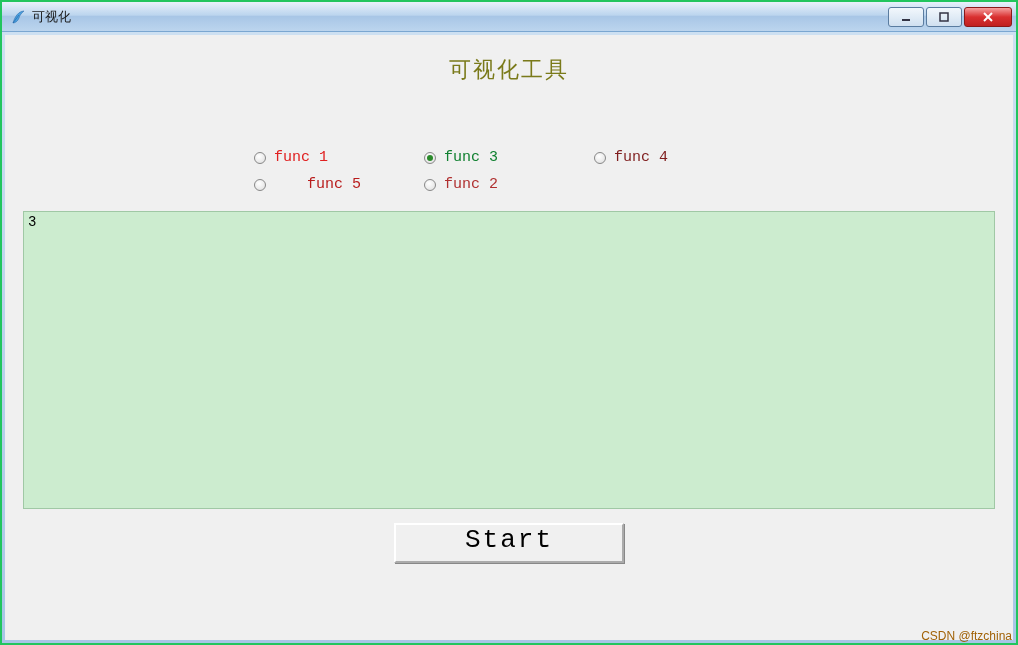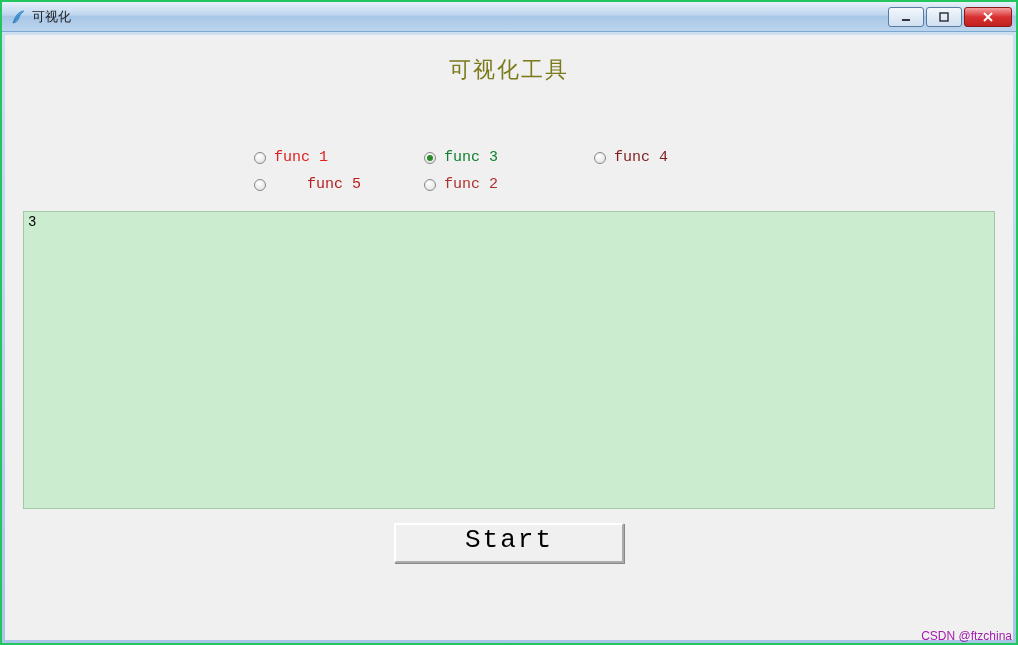--- a/index.html
+++ b/index.html
@@ -148,21 +148,21 @@
       letter-spacing: 2px;
       display: flex;
       justify-content: center;
       box-shadow: 1px 1px 0 #888;
     }
     .watermark {
       position: absolute;
       right: 6px;
       bottom: 2px;
       font-size: 12px;
-      color: #a21caf;
+      color: #a16207;
       font-family: Arial, sans-serif;
       pointer-events: none;
     }
     
     .client-inner::-webkit-scrollbar { width: 17px; }
     .client-inner::-webkit-scrollbar-track { background: #f0f0f0; border-left: 1px solid #ddd; }
     .client-inner::-webkit-scrollbar-thumb { background: #cdcdcd; border: 1px solid #aaa; }
     .client-inner::-webkit-scrollbar-button {
       height: 17px;
       background: #f0f0f0;

